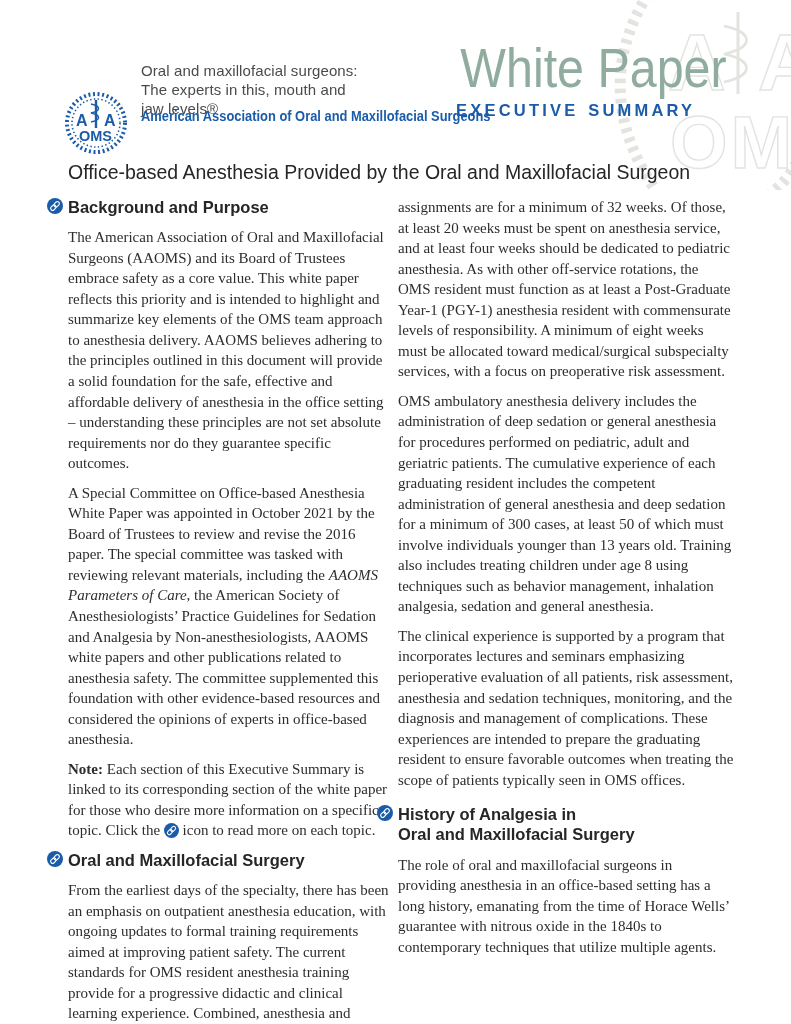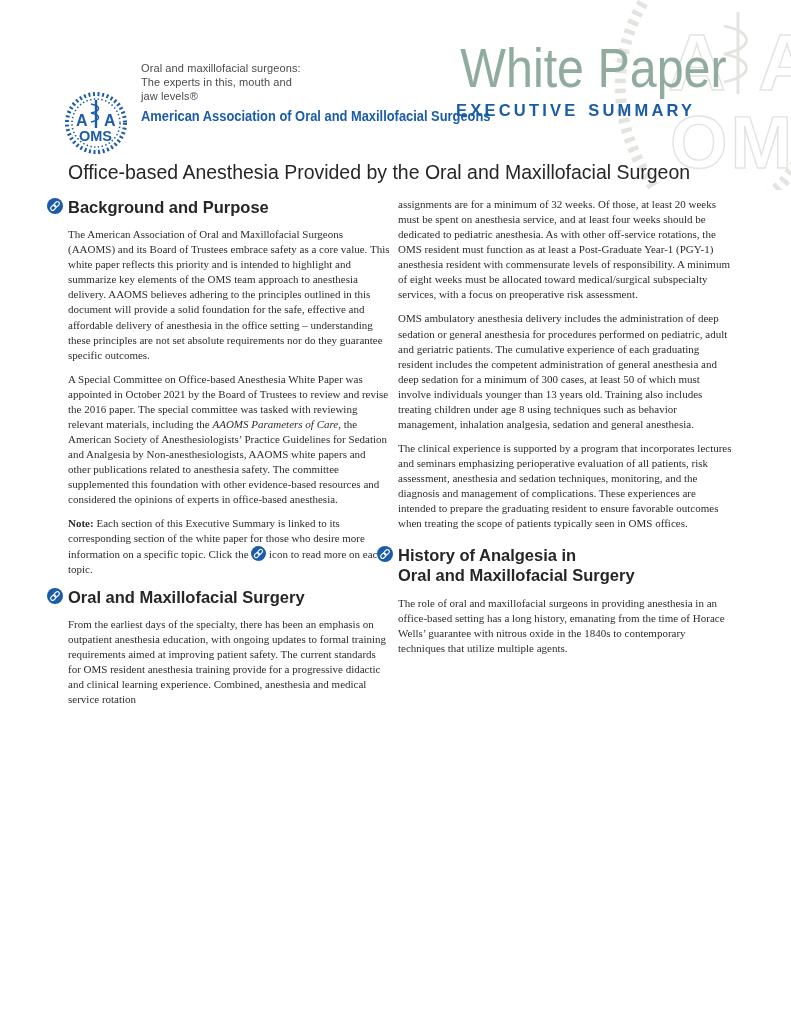--- a/index.html
+++ b/index.html
@@ -3,41 +3,41 @@
 <meta charset="utf-8">
 <style>
   html,body{margin:0;padding:0;background:#fff;}
   .page{position:relative;width:791px;height:1024px;background:#fff;overflow:hidden;
         font-family:"Liberation Sans",sans-serif;color:#2d2d2d;}
 
   
   .watermark{position:absolute;left:556px;top:0;z-index:0;}
   .logo{position:absolute;left:64px;top:91px;z-index:1;}
   .tagline{position:absolute;left:141px;top:62px;z-index:1;
-           font-size:11px;line-height:1.25;color:#4b4b4d;letter-spacing:.1px;}
+           font-size:15px;line-height:1.25;color:#4b4b4d;letter-spacing:.1px;}
   .org-name{position:absolute;left:141px;top:108px;z-index:1;white-space:nowrap;
             font-size:14px;font-weight:bold;color:#1b5ca8;
             transform:scaleX(.92);transform-origin:left center;}
   .doc-block{position:absolute;right:64px;top:40px;z-index:1;text-align:center;}
   .white-paper{font-size:55px;line-height:1.05;color:#8fac9f;white-space:nowrap;
                transform:scaleX(.88);transform-origin:right center;}
   .exec-summary{margin-top:3px;font-size:16.5px;font-weight:bold;color:#1b5ca8;
                 letter-spacing:3.2px;word-spacing:2px;white-space:nowrap;}
 
   
   .title{position:absolute;left:68px;top:160px;z-index:1;margin:0;
          font-size:20.5px;font-weight:normal;color:#262626;white-space:nowrap;
          transform:scaleX(.95);transform-origin:left center;}
 
   
   .content{position:absolute;left:68px;top:197px;z-index:1;display:flex;gap:8px;}
   .col-left{width:322px;}
   .col-right{width:336px;}
   .content p{font-family:"Liberation Serif","DejaVu Serif",serif;
-             font-size:11px;line-height:1.37;color:#2d2d2d;margin:0 0 9px;}
+             font-size:15px;line-height:1.37;color:#2d2d2d;margin:0 0 9px;}
   .sec{position:relative;margin:0 0 10px;font-size:16.5px;font-weight:bold;
        color:#262626;line-height:1.22;}
   .sec.mt{margin-top:14px;}
   .sec-icon{position:absolute;left:-21px;top:1px;width:16px;height:16px;display:block;}
   .sec-icon svg{display:block;}
   .inline-icon{display:inline-block;width:15px;height:15px;vertical-align:-3px;}
   .inline-icon svg{display:block;}
   em{font-style:italic;}
 
   

